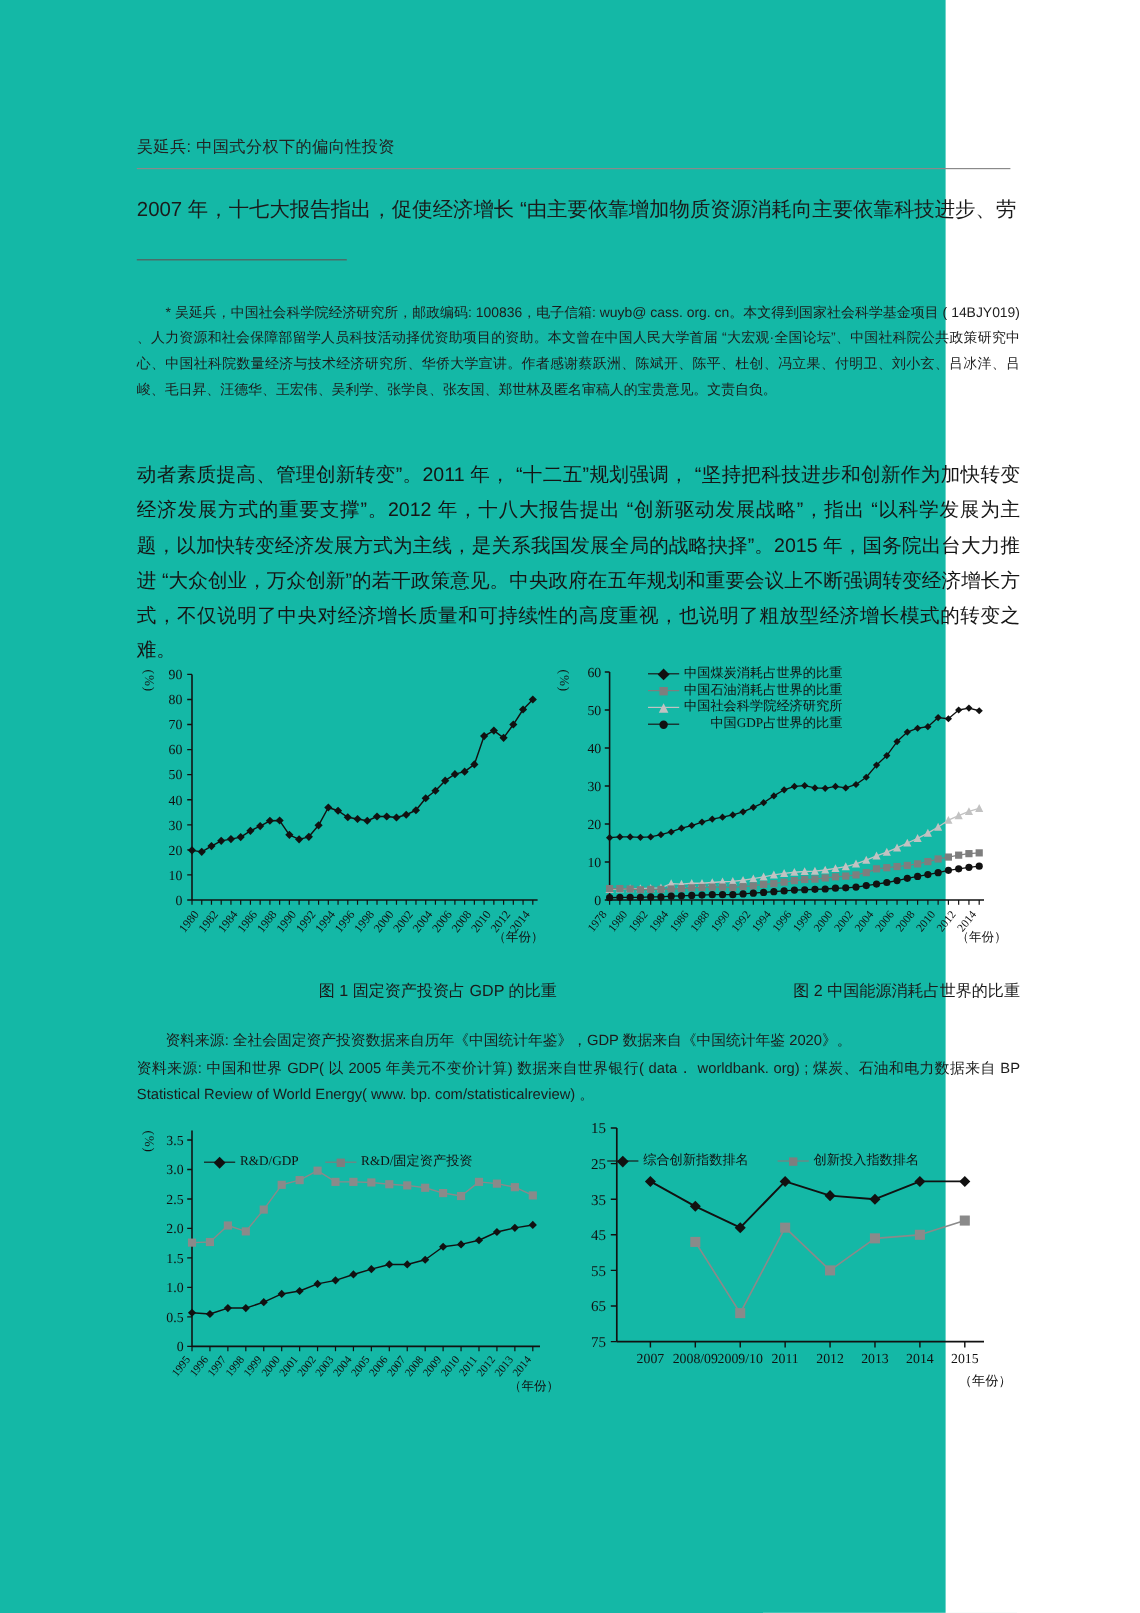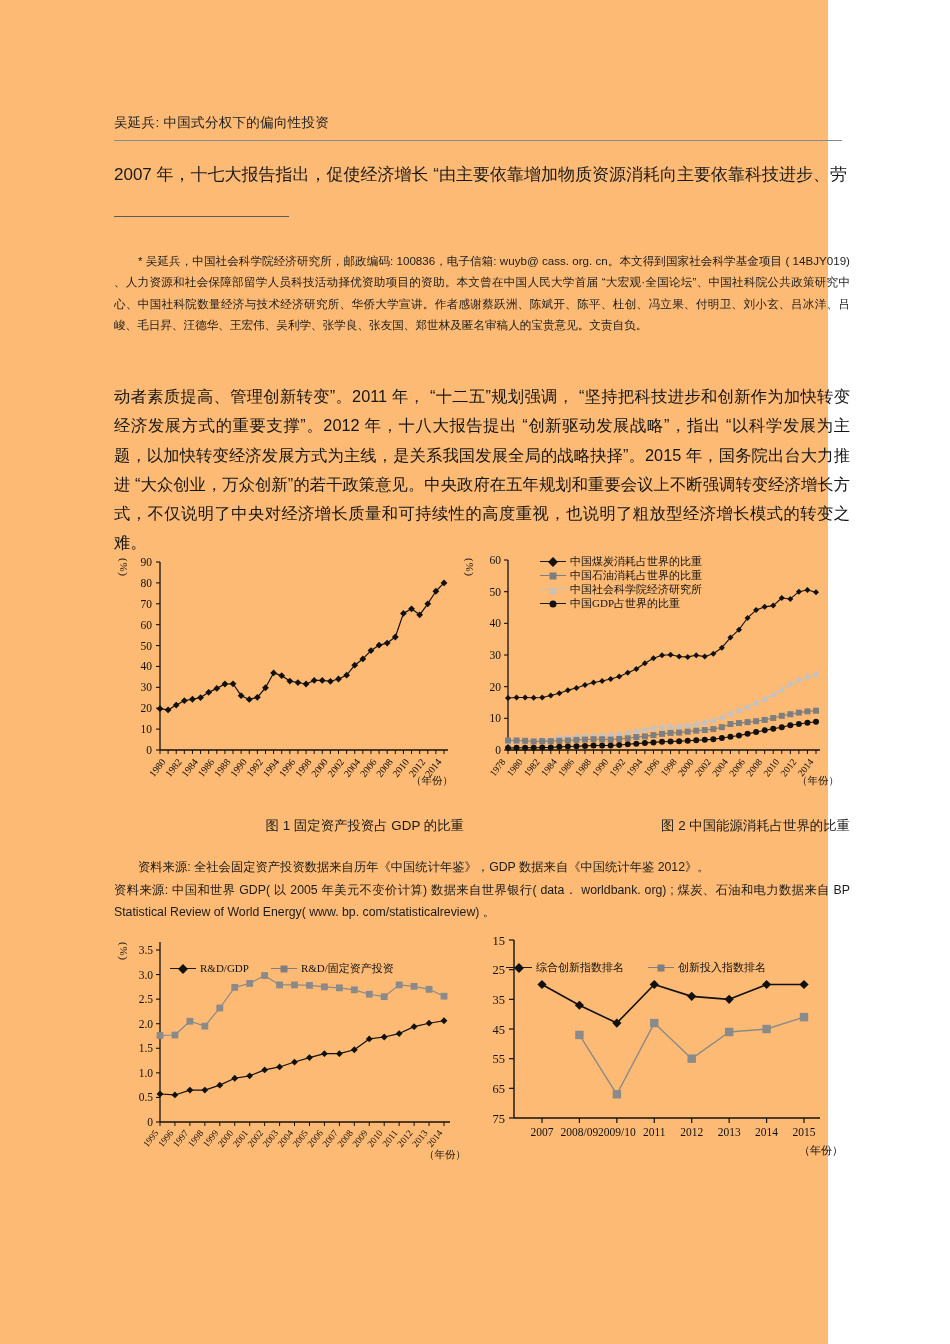--- a/index.html
+++ b/index.html
@@ -3,21 +3,21 @@
 <meta charset="utf-8">
 <title>Document Page</title>
 <style>
   html,body{margin:0;padding:0;background:#ffffff;}
   body{
     width:950px;height:1344px;position:relative;
     font-family:"Liberation Sans","DejaVu Sans",sans-serif;
     color:#111;
     overflow:hidden;
   }
-  .page{position:absolute;left:0;top:0;width:788px;height:1344px;background:#fdba74;padding-left:40px;}
+  .page{position:absolute;left:0;top:0;width:788px;height:1344px;background:#14b8a6;}
 
   
   .runhead{position:absolute;left:114px;top:114px;width:728px;font-size:13.5px;letter-spacing:.3px;color:#222;}
   .runhead-rule{position:absolute;left:114px;top:140px;width:728px;height:1px;background:#8a8a8a;}
 
   
   .topara{position:absolute;left:114px;top:160px;width:736px;font-size:17px;line-height:30px;color:#1a1a1a;text-align:justify;}
   .fn-rule{position:absolute;left:114px;top:216px;width:175px;height:1px;background:#5a5a5a;}
 
   
@@ -38,21 +38,21 @@
   
   .figband2{position:absolute;left:114px;top:930px;width:736px;height:250px;}
 
   
   .chart{position:absolute;}
   .chart svg{display:block;}
   .yunit{position:absolute;font-family:"Liberation Serif",serif;font-size:11px;color:#111;
          writing-mode:vertical-rl;text-orientation:mixed;letter-spacing:-1px;}
   .xunit{position:absolute;font-size:11px;color:#111;white-space:nowrap;}
   .legbox{position:absolute;font-family:"Liberation Serif","DejaVu Serif",serif;font-size:11px;color:#111;}
-  .legrow{display:flex;align-items:center;gap:4px;line-height:14px;white-space:nowrap;}
+  .legrow{display:flex;align-items:center;gap:4px;line-height:14px;white-space:nowrap;justify-content:space-between;}
   .legline{width:26px;height:0;border-top:1.6px solid #1a1a1a;position:relative;display:inline-block;}
   .legline.grey{border-top-color:#7e7e7e;}
   .legline.lgrey{border-top-color:#c2c2c2;}
   .legmark{position:absolute;left:50%;top:50%;transform:translate(-50%,-50%);}
   .d-mark{width:7px;height:7px;background:#111;transform:translate(-50%,-50%) rotate(45deg);}
   .s-mark{width:7px;height:7px;background:#7e7e7e;transform:translate(-50%,-50%);}
   .t-mark{width:0;height:0;border-left:4.5px solid transparent;border-right:4.5px solid transparent;border-bottom:8px solid #c2c2c2;transform:translate(-50%,-50%);}
   .c-mark{width:7px;height:7px;background:#111;border-radius:50%;transform:translate(-50%,-50%);}
 </style>
 </head>
@@ -452,21 +452,21 @@
             <polygon points="343.44444444444446,35.08333333333334 346.44444444444446,38.08333333333334 343.44444444444446,41.08333333333334 340.44444444444446,38.08333333333334" fill="#111111"></polygon>
             <polygon points="352,37.30000000000001 355,40.30000000000001 352,43.30000000000001 349,40.30000000000001" fill="#111111"></polygon>
           </g>
       </svg>
       <div class="xunit" style="left:333px;top:222px;font-size:10.5px;">（年份）</div>
     </div>
     <div class="figcap" style="left:350px;top:265px;width:386px;">图 2 中国能源消耗占世界的比重</div>
   </div>
 
   <div class="srcnotes">
-    <div><span class="ind">资料来源: 全社会固定资产投资数据来自历年《中国统计年鉴》，GDP 数据来自《中国统计年鉴 2012》。</span></div>
+    <div><span class="ind">资料来源: 全社会固定资产投资数据来自历年《中国统计年鉴》，GDP 数据来自《中国统计年鉴 2020》。</span></div>
     <div>资料来源: 中国和世界 GDP( 以 2005 年美元不变价计算) 数据来自世界银行( data． worldbank. org) ; 煤炭、石油和电力数据来自 BP Statistical Review of World Energy( www. bp. com/statisticalreview) 。</div>
   </div>
 
   <div class="figband2">
 
     <div class="chart" style="left:0px;top:0px;width:352px;height:250px;">
       <div class="yunit" style="left:4px;top:12px;">( % )</div>
       <div class="legbox" style="left:56px;top:0px;">
         <div style="display:flex;gap:22px;margin-top:31px;">
           <div class="legrow">

